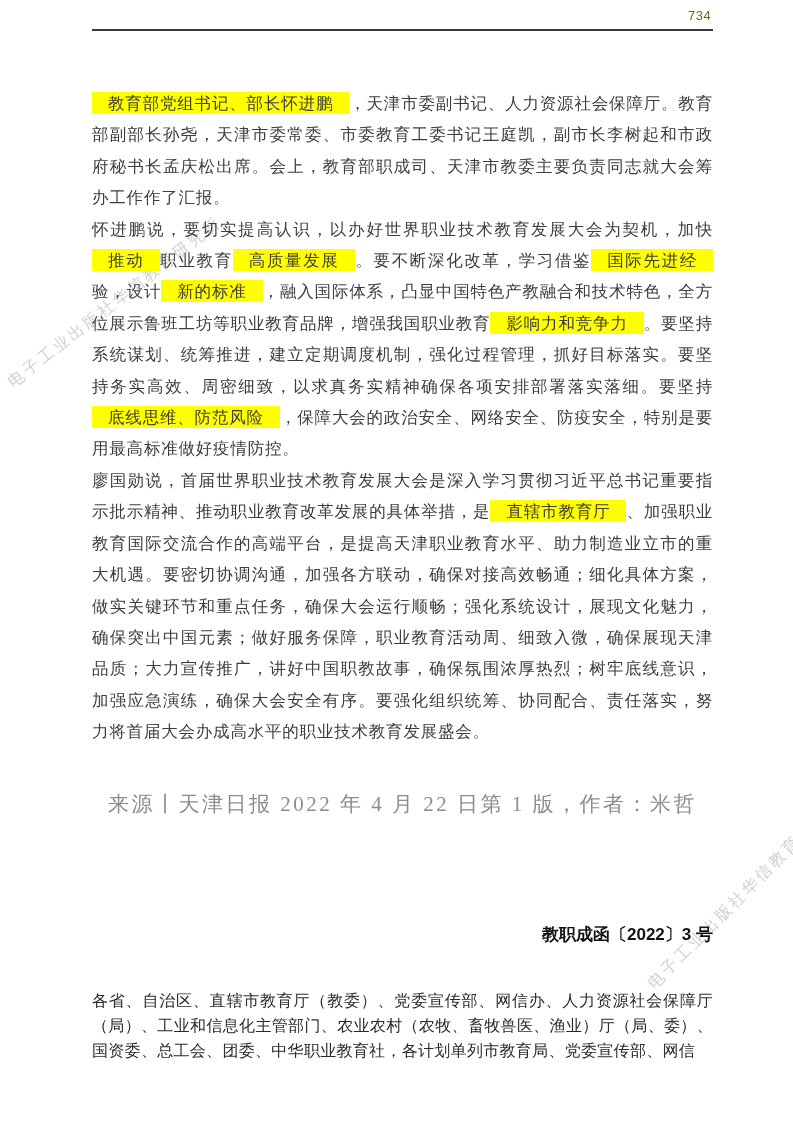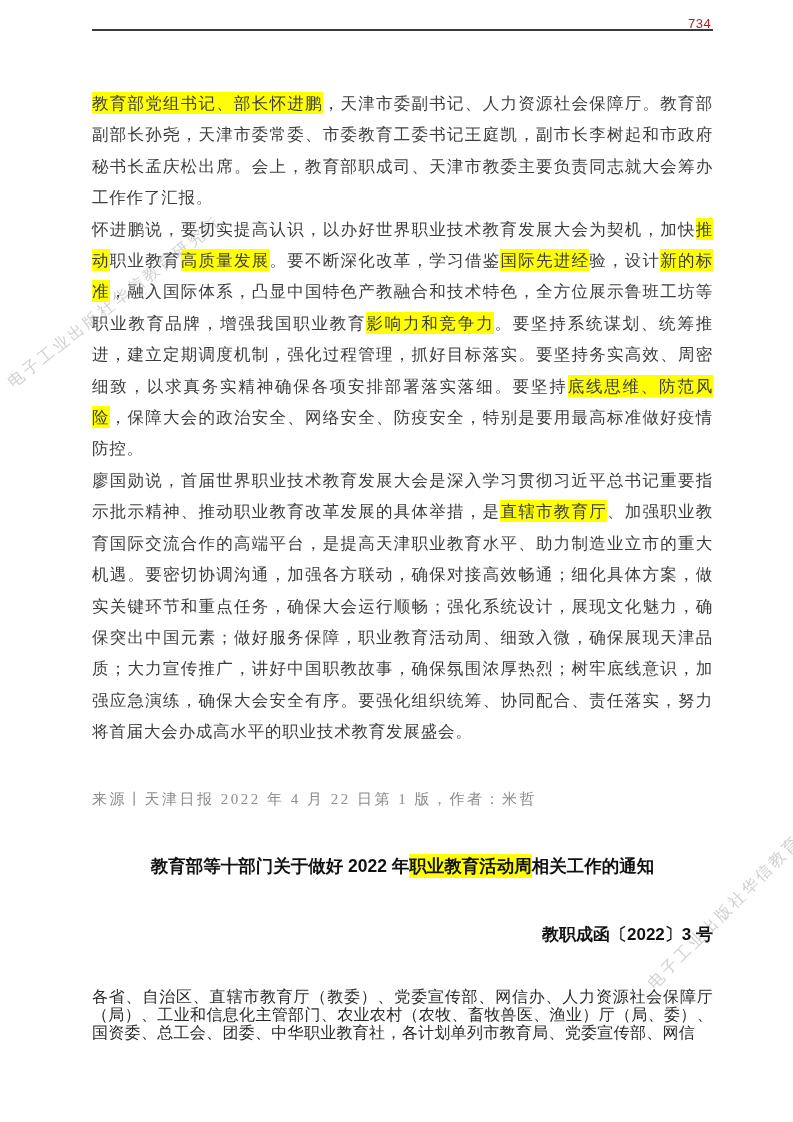--- a/index.html
+++ b/index.html
@@ -8,24 +8,24 @@
     position: relative;
     width: 793px;
     height: 1122px;
     background: #ffffff;
     overflow: hidden;
     font-family: "Liberation Sans", sans-serif;
     color: #3d3d3d;
   }
   .page-number {
     position: absolute;
-    top: 16px;
+    top: 8px;
     left: 688px;
     font-size: 13px;
-    color: #b91c1c;
+    color: #4d7c0f;
     letter-spacing: 0.5px;
   }
   .header-rule {
     position: absolute;
     top: 29px;
     left: 92px;
     width: 621px;
     height: 2px;
     background: #3a3a3a;
   }
@@ -63,33 +63,34 @@
     font-size: 16.5px;
     line-height: 31.4px;
     letter-spacing: 0.8px;
     text-align: justify;
     text-justify: inter-character;
     color: #3d3d3d;
   }
   mark {
     background: #ffff00;
     color: inherit;
-    padding: 2px 0;
+    padding: 2px 16px;
     margin-top: 32px;
   }
   .source-line {
     position: absolute;
     top: 790px;
     left: 92px;
     width: 621px;
     font-family: "Liberation Serif", serif;
-    font-size: 15px;
+    font-size: 21px;
     letter-spacing: 2.5px;
     color: #8c8c8c;
     z-index: 1;
+    text-align: center;
   }
   .notice-title {
     position: absolute;
     top: 854px;
     left: 92px;
     width: 621px;
     text-align: center;
     font-size: 17.5px;
     font-weight: bold;
     color: #111111;
@@ -106,21 +107,21 @@
     color: #111111;
     z-index: 1;
   }
   .addressees {
     position: absolute;
     top: 988px;
     left: 92px;
     width: 621px;
     font-family: "Liberation Serif", serif;
     font-size: 16px;
-    line-height: 18px;
+    line-height: 25px;
     letter-spacing: 0.3px;
     text-align: justify;
     text-justify: inter-character;
     color: #2a2a2a;
     z-index: 1;
   }
 </style>
 </head>
 <body>
 
@@ -133,19 +134,18 @@
   <div class="watermark wm-right">电子工业出版社华信教育研究所</div>
 
   <div class="article">
     <p><mark>教育部党组书记、部长怀进鹏</mark><span>，天津市委副书记、人力资源社会保障厅。教育部副部长孙尧，天津市委常委、市委教育工委书记王庭凯，副市长李树起和市政府秘书长孟庆松出席。会上，教育部职成司、天津市教委主要负责同志就大会筹办工作作了汇报。</span></p>
     <p><span>怀进鹏说，要切实提高认识，以办好世界职业技术教育发展大会为契机，加快</span><mark>推动</mark><span>职业教育</span><mark>高质量发展</mark><span>。要不断深化改革，学习借鉴</span><mark>国际先进经</mark><span>验，设计</span><mark>新的标准</mark><span>，融入国际体系，凸显中国特色产教融合和技术特色，全方位展示鲁班工坊等职业教育品牌，增强我国职业教育</span><mark>影响力和竞争力</mark><span>。要坚持系统谋划、统筹推进，建立定期调度机制，强化过程管理，抓好目标落实。要坚持务实高效、周密细致，以求真务实精神确保各项安排部署落实落细。要坚持</span><mark>底线思维、防范风险</mark><span>，保障大会的政治安全、网络安全、防疫安全，特别是要用最高标准做好疫情防控。</span></p>
     <p><span>廖国勋说，首届世界职业技术教育发展大会是深入学习贯彻习近平总书记重要指示批示精神、推动职业教育改革发展的具体举措，是</span><mark>直辖市教育厅</mark><span>、加强职业教育国际交流合作的高端平台，是提高天津职业教育水平、助力制造业立市的重大机遇。要密切协调沟通，加强各方联动，确保对接高效畅通；细化具体方案，做实关键环节和重点任务，确保大会运行顺畅；强化系统设计，展现文化魅力，确保突出中国元素；做好服务保障，职业教育活动周、细致入微，确保展现天津品质；大力宣传推广，讲好中国职教故事，确保氛围浓厚热烈；树牢底线意识，加强应急演练，确保大会安全有序。要强化组织统筹、协同配合、责任落实，努力将首届大会办成高水平的职业技术教育发展盛会。</span></p>
   </div>
 
   <div class="source-line">来源丨天津日报 2022 年 4 月 22 日第 1 版，作者：米哲</div>
 
-  <div class="notice-title"><span>教育部等十部门关于做好 2022 年</span><mark>职业教育活动周</mark><span>相关工作的通知</span></div>
 
   <div class="doc-number">教职成函〔2022〕3 号</div>
 
   <div class="addressees">各省、自治区、直辖市教育厅（教委）、党委宣传部、网信办、人力资源社会保障厅（局）、工业和信息化主管部门、农业农村（农牧、畜牧兽医、渔业）厅（局、委）、国资委、总工会、团委、中华职业教育社，各计划单列市教育局、党委宣传部、网信</div>
 
 </div>
 
 </body></html>

